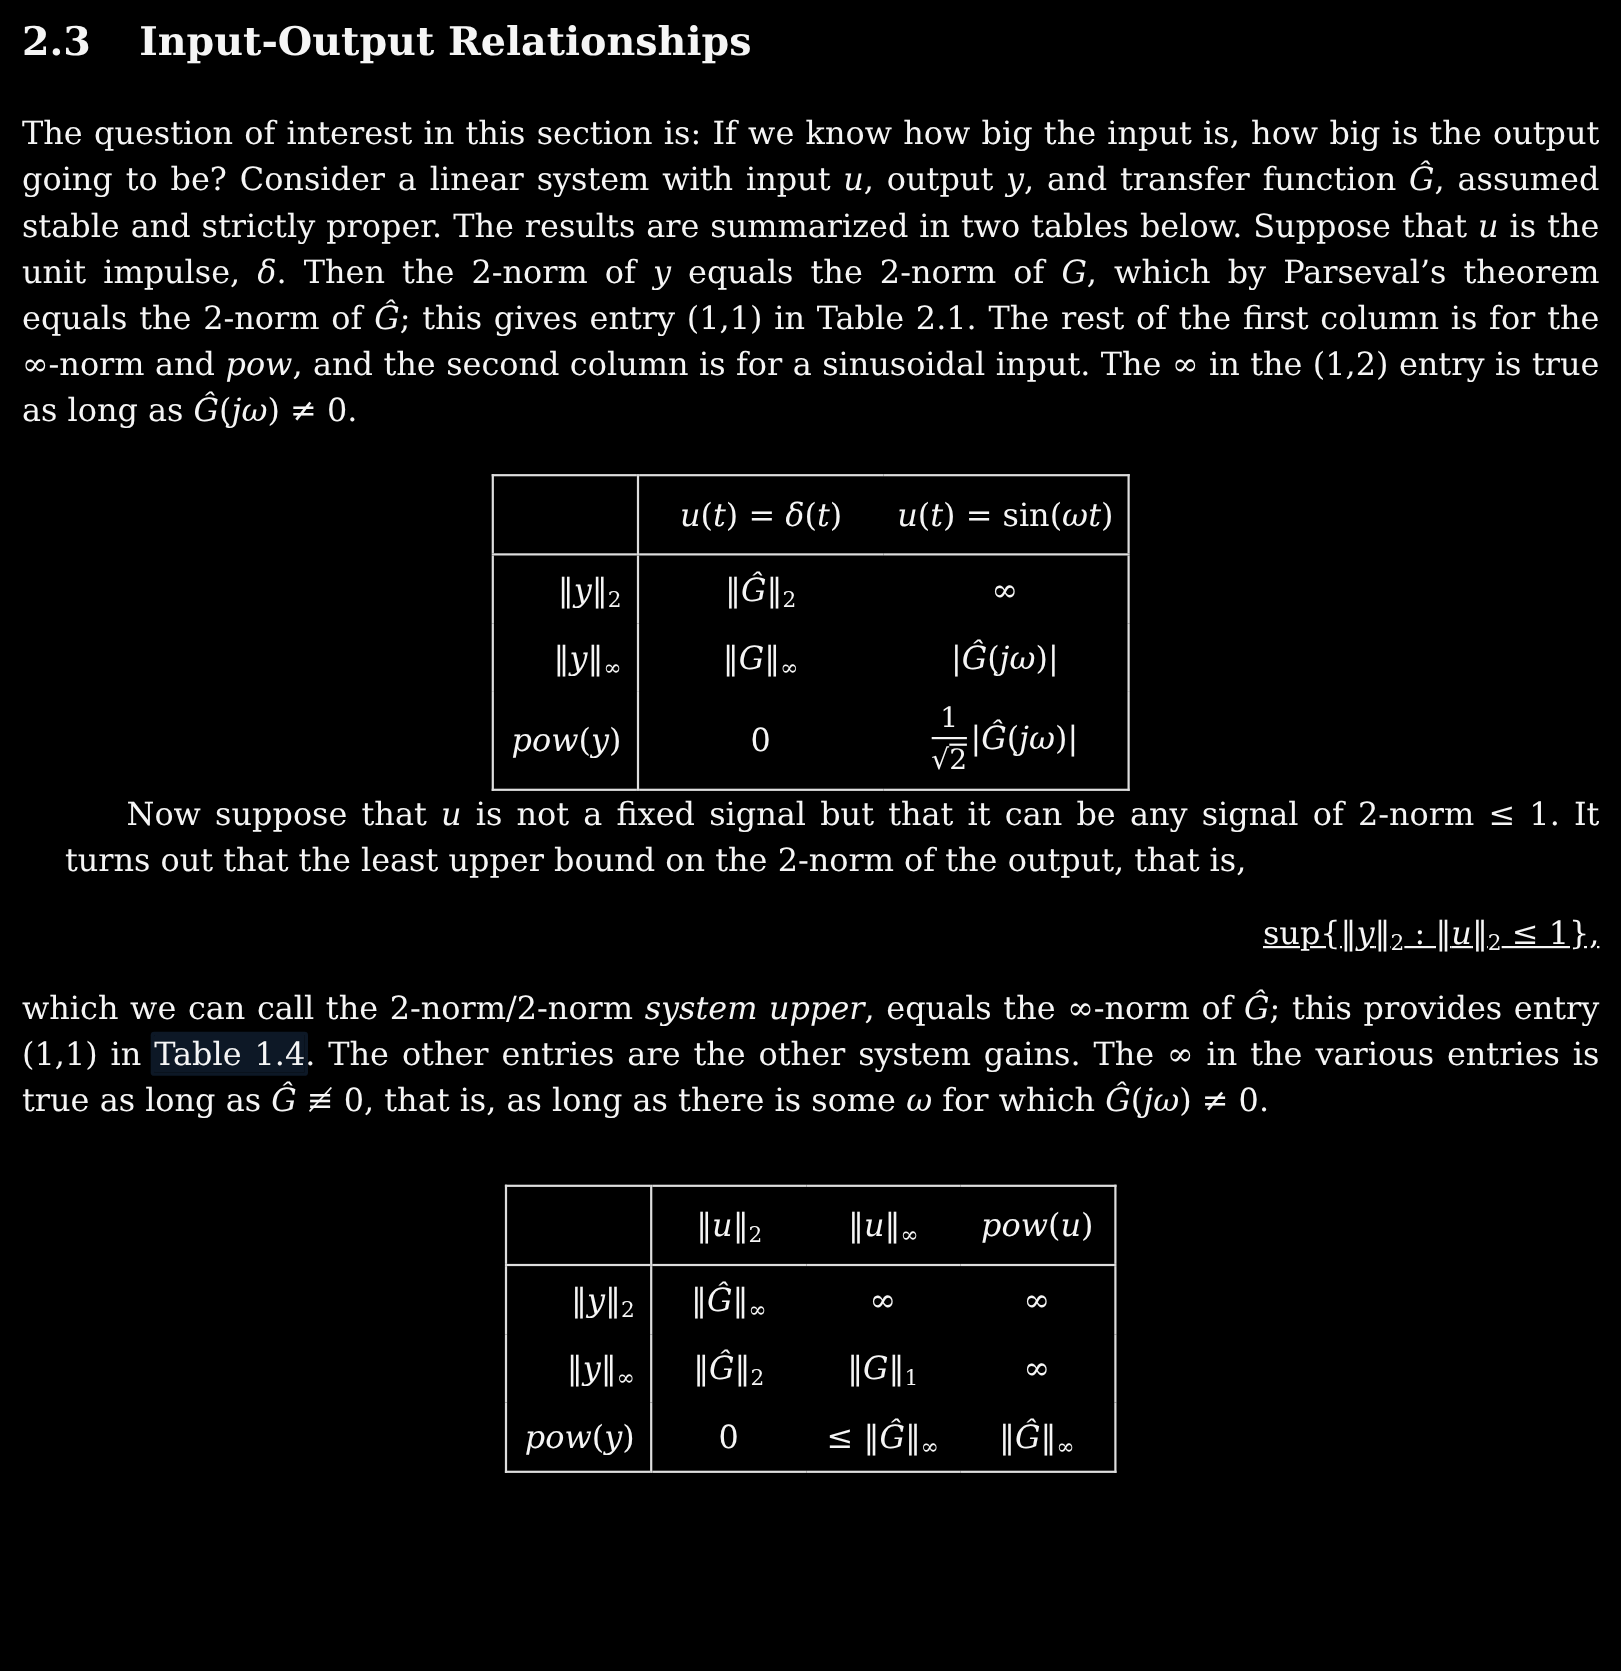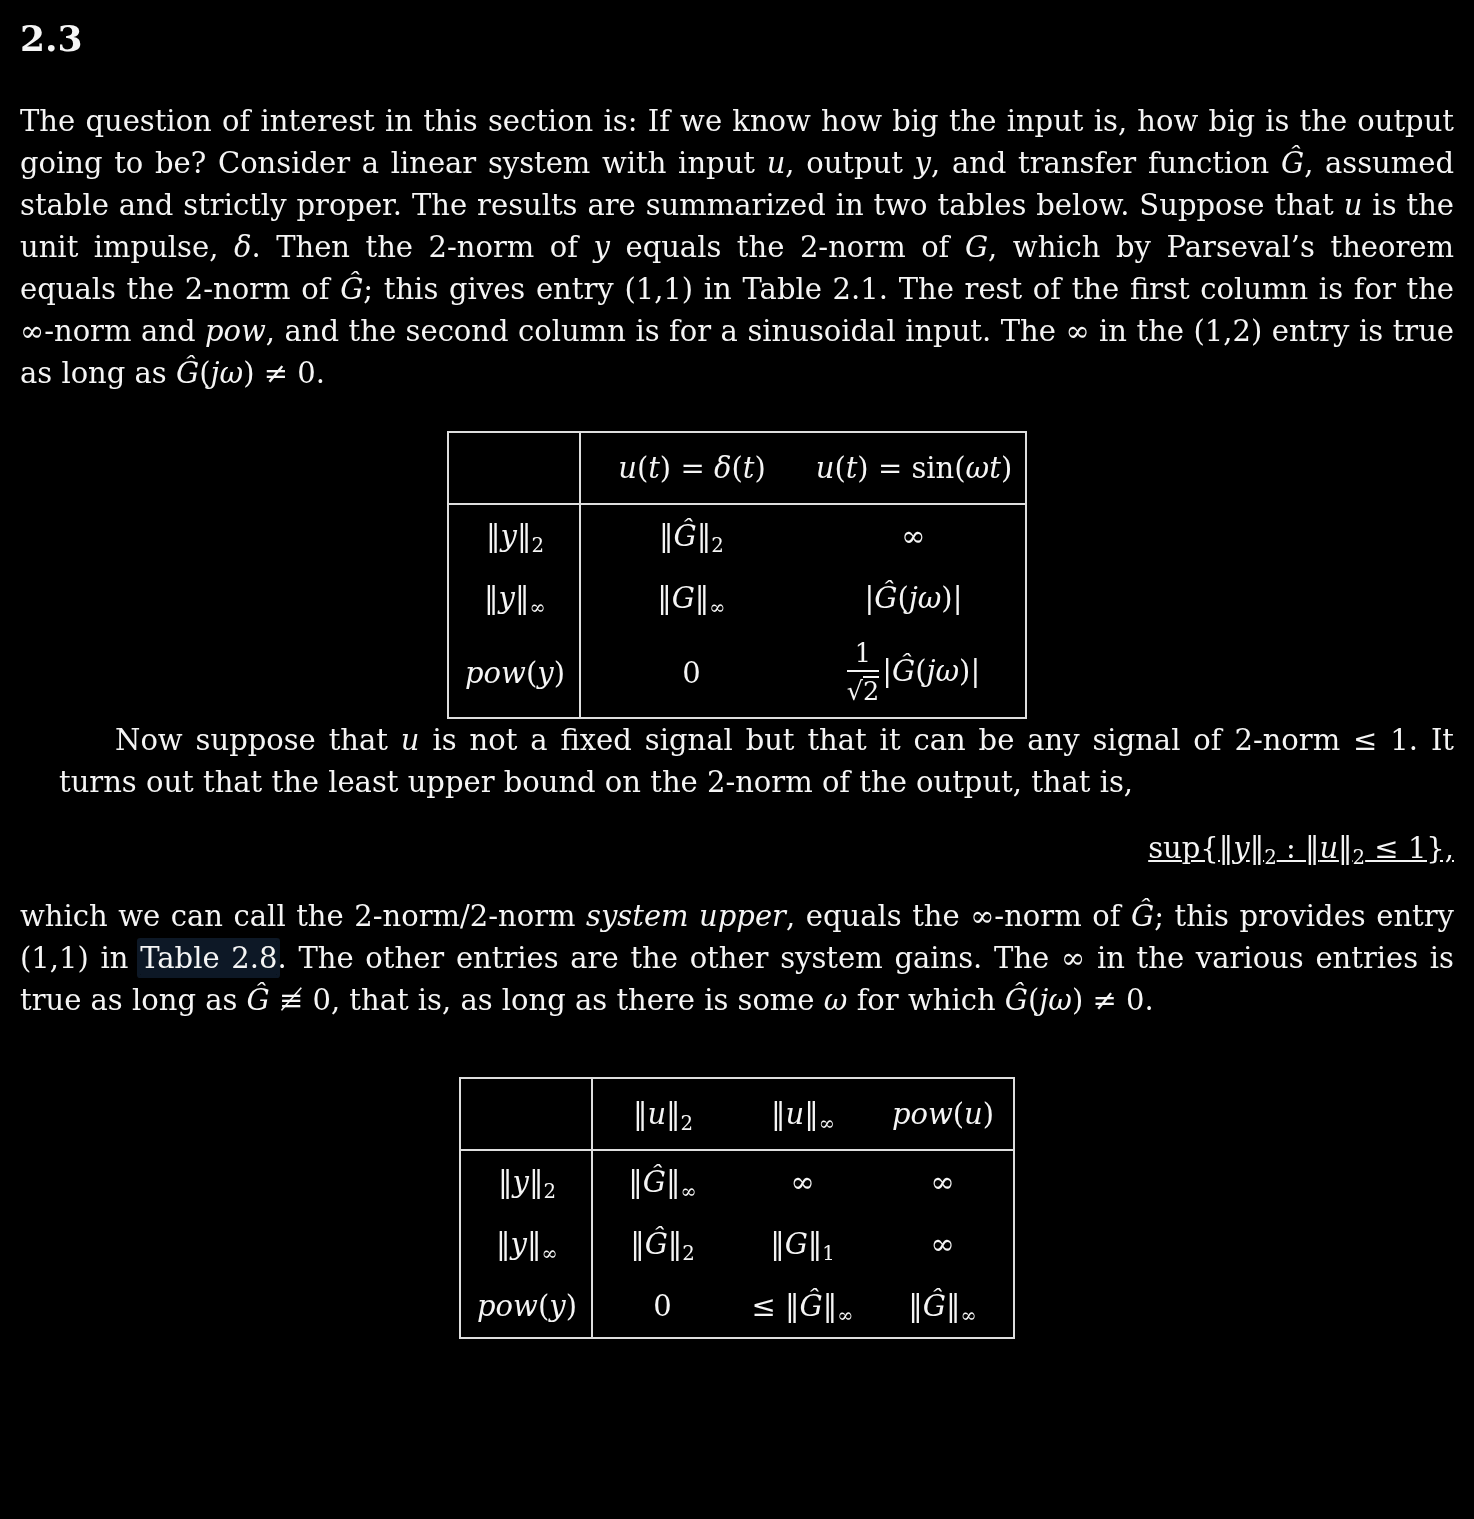--- a/index.html
+++ b/index.html
@@ -66,21 +66,21 @@
   }
   table.ptable td {
     text-align: center;
     vertical-align: middle;
     padding: 0 12px;
   }
   table.ptable thead td { height: 70px; }
   table.ptable tbody td { height: 62px; padding-left: 11px; }
   table.ptable tbody tr.tall td { height: 88px; }
   table.ptable td.lbl {
-    text-align: center;
+    text-align: right;
     border-right: 2px solid #dedede;
     padding-left: 16px;
     padding-right: 14px;
   }
   table.ptable thead tr { border-bottom: 2px solid #dedede; }
   .t1 td.lbl  { min-width: 92px; }
   .t1 td.data { min-width: 198px; }
   .t2 td.lbl  { min-width: 100px; }
   .t2 td.data { min-width: 116px; }
   .tcaption {
@@ -110,20 +110,21 @@
     line-height: 1.05;
   }
 </style>
 </head>
 <body>
 
 <div class="page">
 
   <div class="section-heading">
     <span>2.3</span>
+    <span>Input-Output Relationships</span>
   </div>
 
   <p class="body-par">The question of interest in this section is: If we know how big the input is, how big is the output going to be? Consider a linear system with input <i>u</i>, output <i>y</i>, and transfer function <i>Ĝ</i>, assumed stable and strictly proper. The results are summarized in two tables below. Suppose that <i>u</i> is the unit impulse, <i>δ</i>. Then the 2-norm of <i>y</i> equals the 2-norm of <i>G</i>, which by Parseval’s theorem equals the 2-norm of <i>Ĝ</i>; this gives entry (1,1) in Table 2.1. The rest of the first column is for the ∞-norm and <i>pow</i>, and the second column is for a sinusoidal input. The ∞ in the (1,2) entry is true as long as <i>Ĝ</i>(<i>jω</i>) ≠ 0.</p>
 
   <div class="ptable-wrap1">
     <table class="ptable t1">
       <thead>
         <tr>
           <td class="lbl"></td>
           <td class="data"><i>u</i>(<i>t</i>) = <i>δ</i>(<i>t</i>)</td>
@@ -150,21 +151,21 @@
               </span>|<i>Ĝ</i>(<i>jω</i>)|</td>
         </tr>
       </tbody>
     </table>
   </div>
 
   <p class="body-par par-indent after-table-par">Now suppose that <i>u</i> is not a fixed signal but that it can be any signal of 2-norm ≤ 1. It turns out that the least upper bound on the 2-norm of the output, that is,</p>
 
   <div class="display-eq">sup{‖<i>y</i>‖<sub>2</sub> : ‖<i>u</i>‖<sub>2</sub> ≤ 1},</div>
 
-  <p class="body-par">which we can call the 2-norm/2-norm <i>system upper</i>, equals the ∞-norm of <i>Ĝ</i>; this provides entry (1,1) in <span class="link-highlight">Table 2.8</span>. The other entries are the other system gains. The ∞ in the various entries is true as long as <i>Ĝ</i> ≢ 0, that is, as long as there is some <i>ω</i> for which <i>Ĝ</i>(<i>jω</i>) ≠ 0.</p>
+  <p class="body-par">which we can call the 2-norm/2-norm <i>system upper</i>, equals the ∞-norm of <i>Ĝ</i>; this provides entry (1,1) in <span class="link-highlight">Table 1.4</span>. The other entries are the other system gains. The ∞ in the various entries is true as long as <i>Ĝ</i> ≢ 0, that is, as long as there is some <i>ω</i> for which <i>Ĝ</i>(<i>jω</i>) ≠ 0.</p>
 
   <div class="ptable-wrap2">
     <table class="ptable t2">
       <thead>
         <tr>
           <td class="lbl"></td>
           <td class="data">‖<i>u</i>‖<sub>2</sub></td>
           <td class="data">‖<i>u</i>‖<sub>∞</sub></td>
           <td class="data"><i>pow</i>(<i>u</i>)</td>
         </tr>

